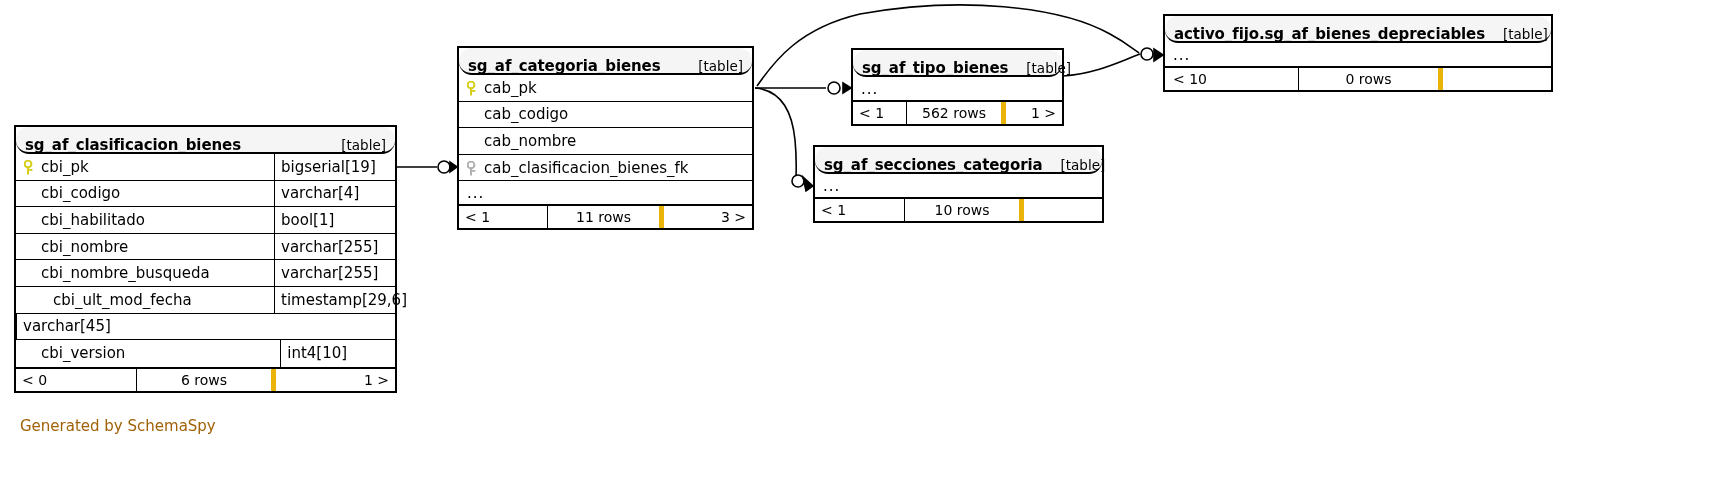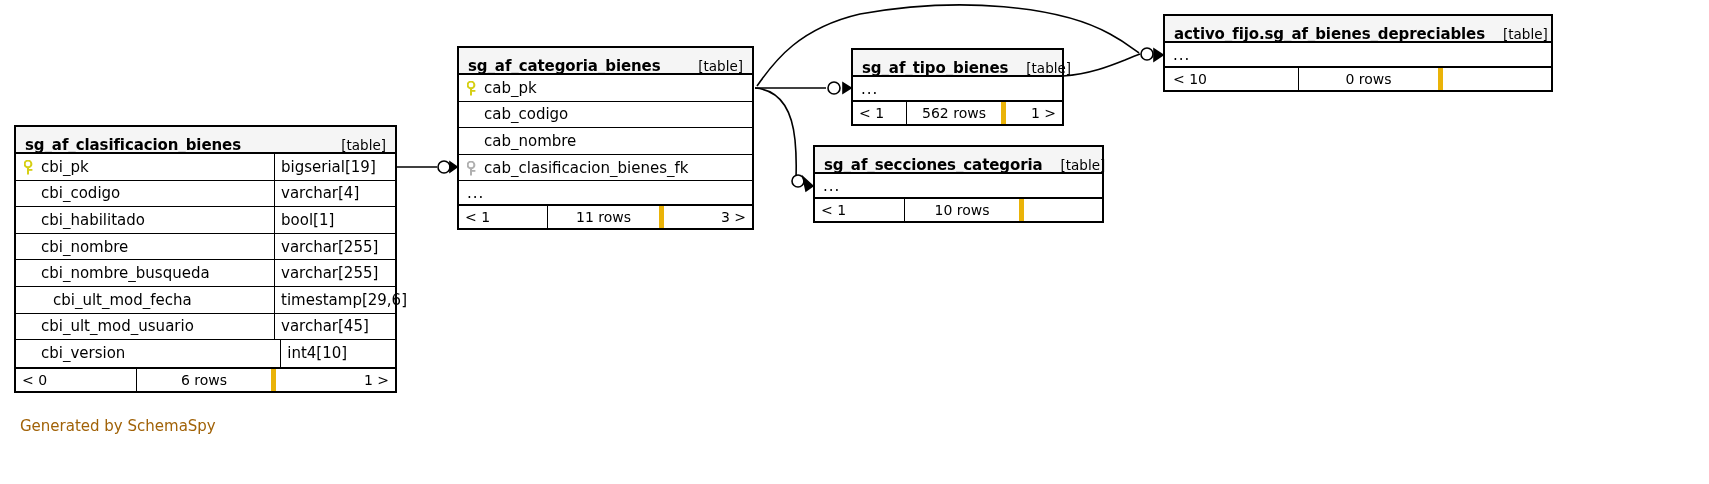--- a/index.html
+++ b/index.html
@@ -36,20 +36,21 @@
   }
   .tbl-head {
     display: flex;
     align-items: center;
     justify-content: space-between;
     box-sizing: border-box;
     background: #f5f5f5;
     border-bottom: 2px solid #000000;
     padding: 16px 9px 5px 9px;
     height: 27px;
+    border-radius: 13px;
   }
   .tbl-name {
     font-weight: bold;
     font-size: 15px;
     white-space: nowrap;
     letter-spacing: -0.1px;
   }
   .tbl-tag {
     font-size: 13.5px;
     white-space: nowrap;
@@ -221,24 +222,20 @@
 
       <div class="col-row">
         <span class="col-name" style="width:258px;padding-left:20px;">
           <span class="keyslot"></span>
           <span>cbi_ult_mod_fecha</span>
         </span>
         <span class="col-type" style="width:calc(100% - 258px);">timestamp[29,6]</span>
       </div>
 
       <div class="col-row">
-        <span class="col-name" style="width:258px;">
-          <span class="keyslot"></span>
-          <span>cbi_ult_mod_usuario</span>
-        </span>
         <span class="col-type" style="width:calc(100% - 258px);">varchar[45]</span>
       </div>
 
       <div class="col-row">
         <span class="col-name" style="width:258px;">
           <span class="keyslot"></span>
           <span>cbi_version</span>
         </span>
         <span class="col-type" style="width:calc(100% - 258px);">int4[10]</span>
       </div>

